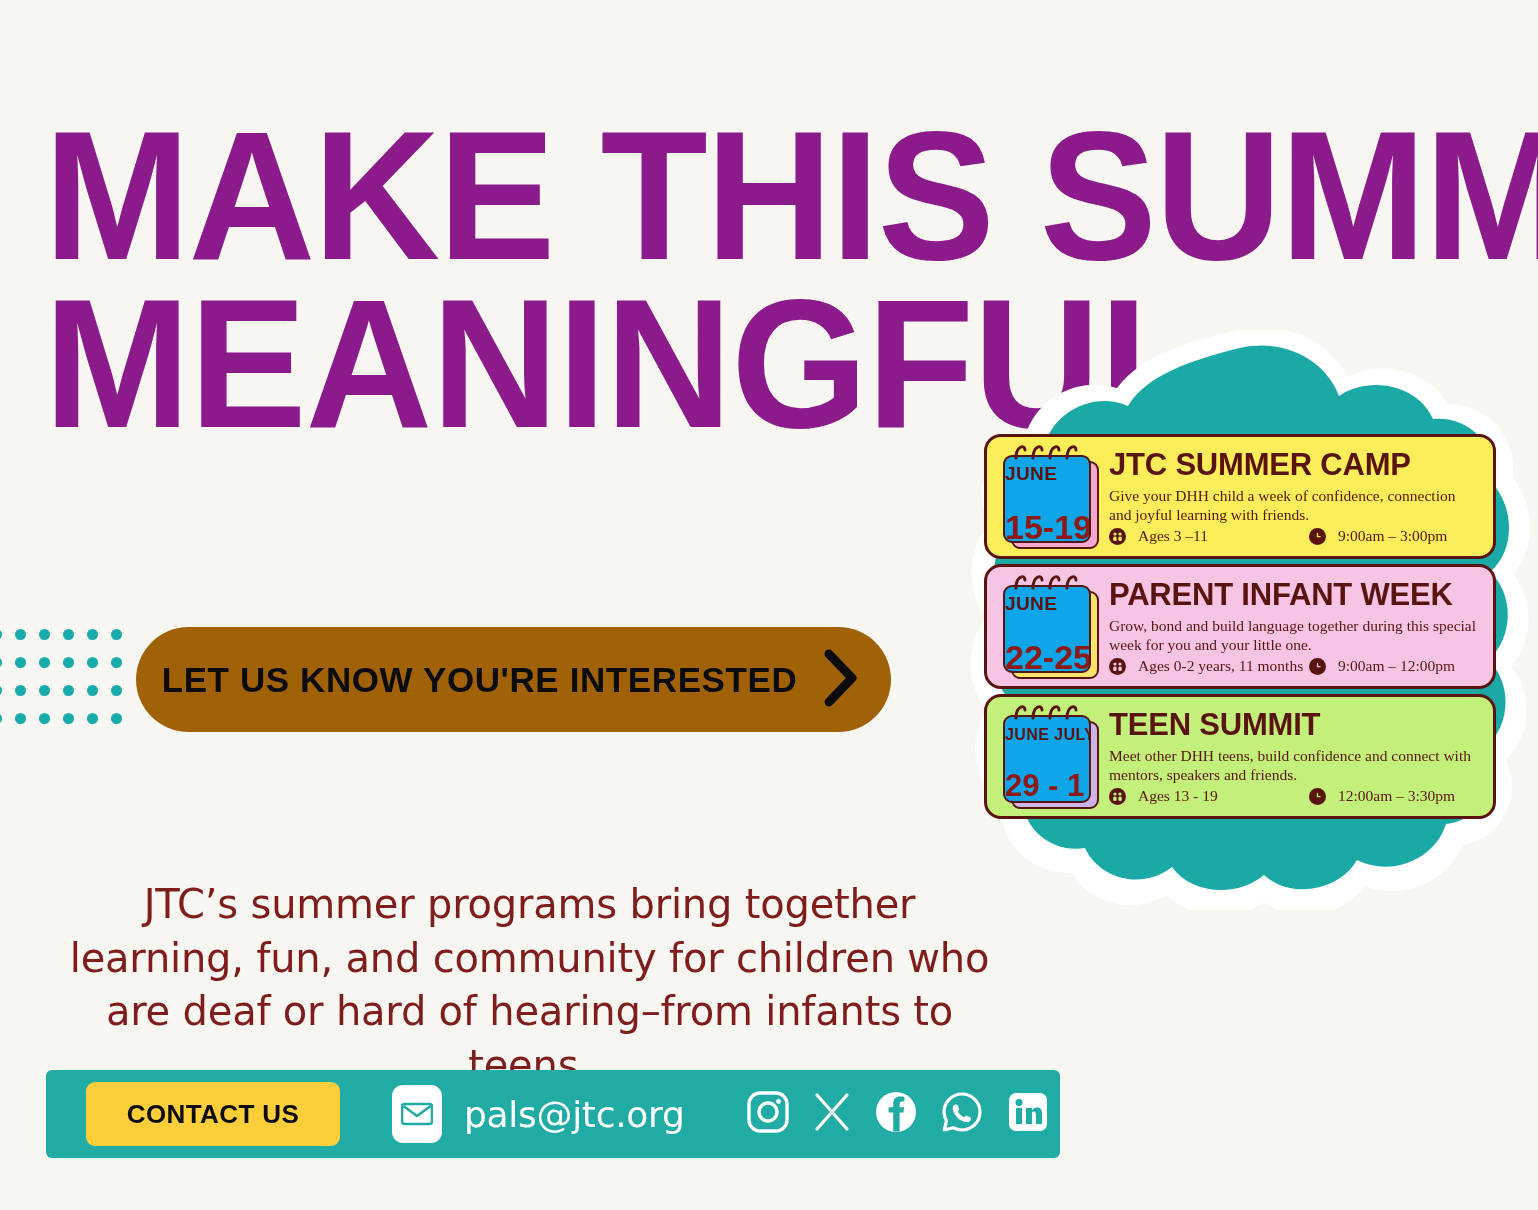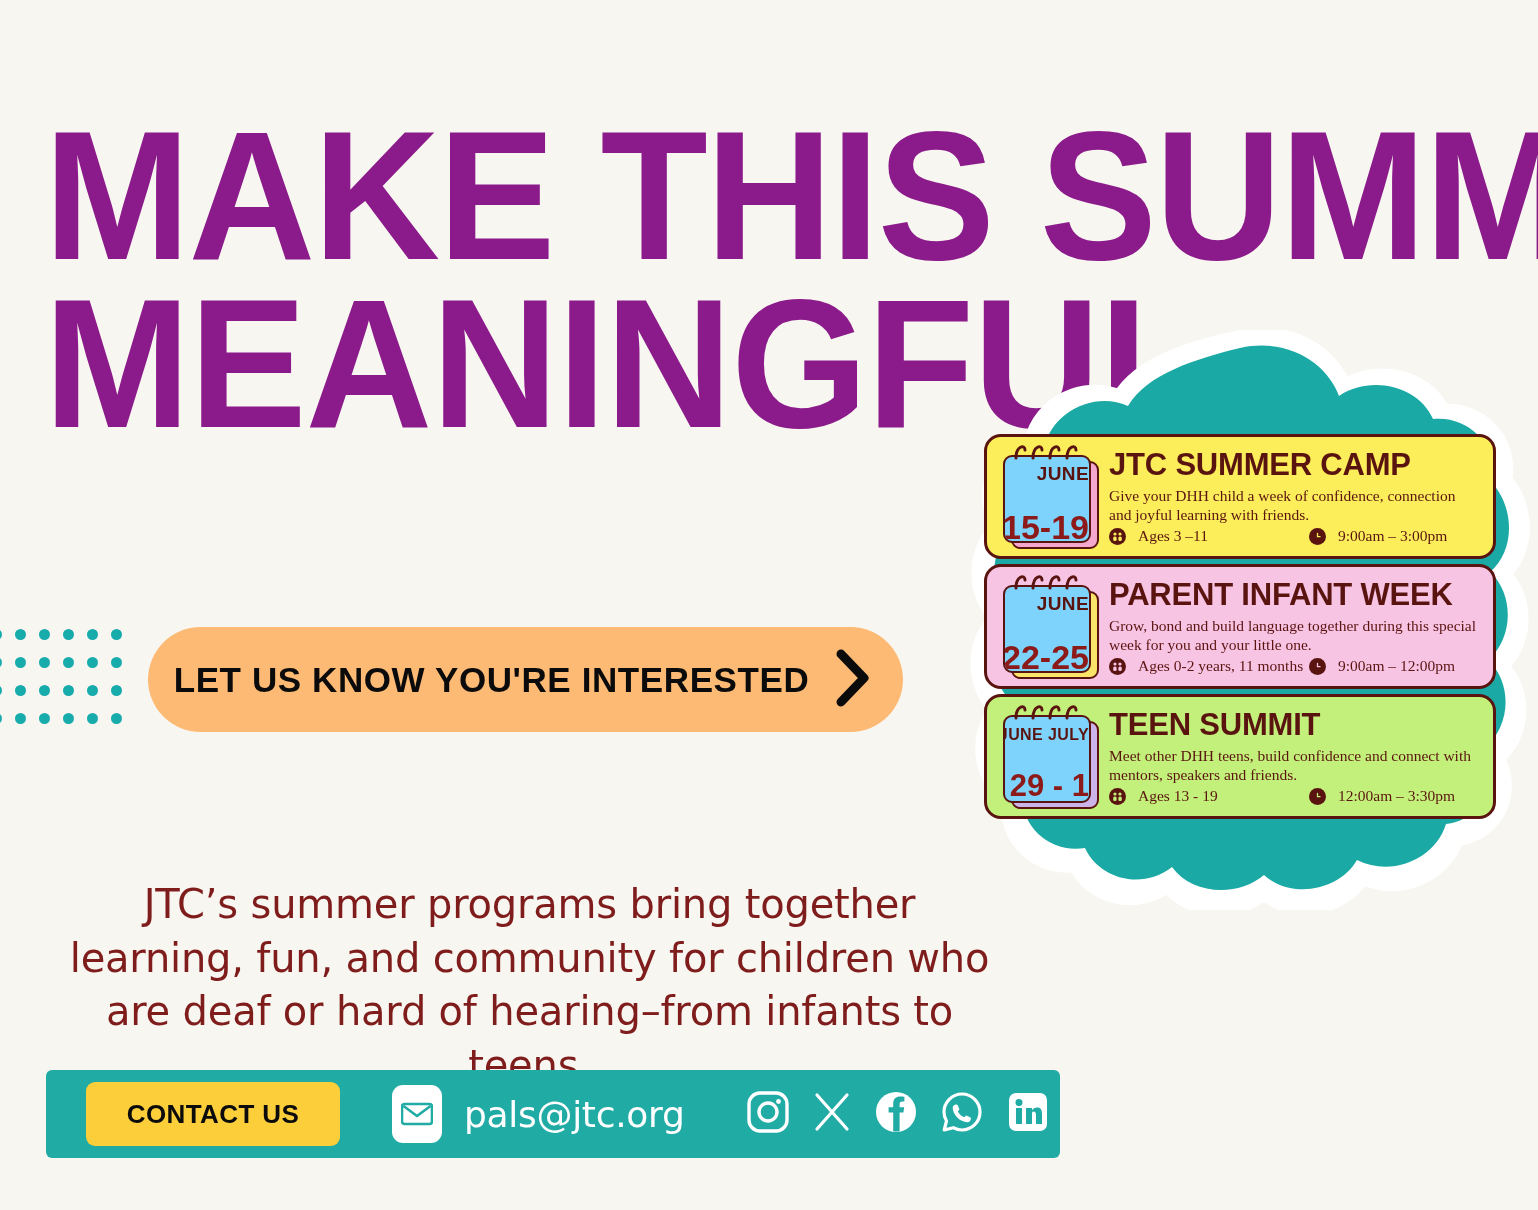--- a/index.html
+++ b/index.html
@@ -55,25 +55,25 @@
     display: block;
     width: 11px;
     height: 11px;
     border-radius: 50%;
     background: #17ABAB;
   }
 
   
   .cta {
     position: absolute;
-    left: 148px;
+    left: 136px;
     top: 627px;
     width: 755px;
     height: 105px;
-    background: #fdba74;
+    background: #a16207;
     border-radius: 54px;
     display: flex;
     align-items: center;
     justify-content: center;
     gap: 26px;
     cursor: pointer;
     box-sizing: border-box;
     padding-right: 6px;
   }
   .cta-label {
@@ -202,26 +202,26 @@
   }
   .card.yellow .cal .shadow { background: #F4A8CE; }
   .card.pink   .cal .shadow { background: #FBE46A; }
   .card.green  .cal .shadow { background: #CDB4E8; }
   .cal .page {
     position: absolute;
     left: 2px;
     top: 6px;
     width: 84px;
     height: 84px;
-    background: #7dd3fc;
+    background: #0ea5e9;
     border: 2.5px solid #5A1410;
     border-radius: 9px;
     display: flex;
     flex-direction: column;
-    align-items: flex-end;
+    align-items: flex-start;
     justify-content: center;
     overflow: hidden;
     gap: 8px;
   }
   .cal .rings {
     position: absolute;
     left: 6px;
     top: -7px;
     width: 78px;
     height: 18px;

